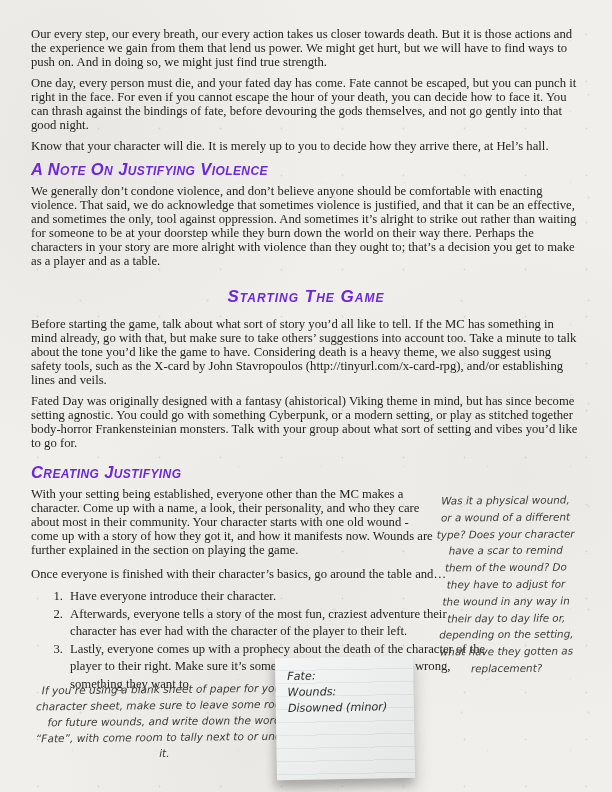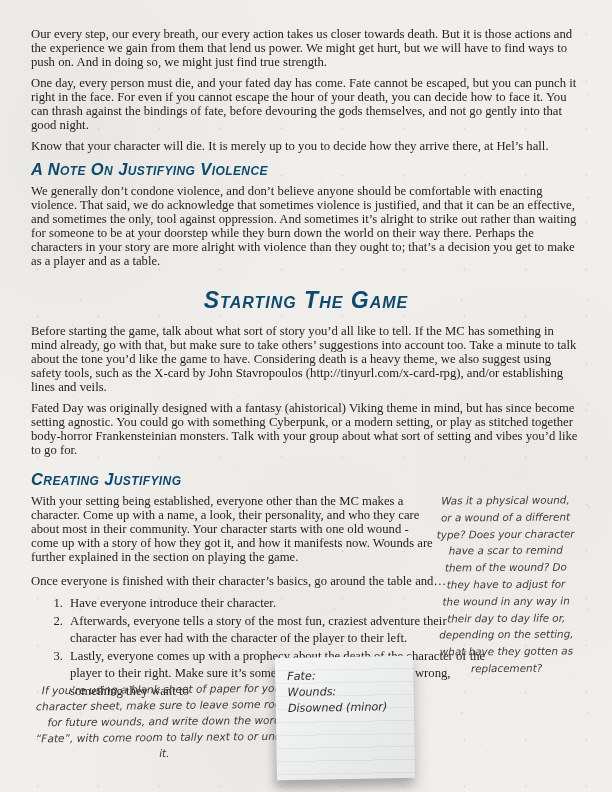--- a/index.html
+++ b/index.html
@@ -46,31 +46,31 @@
     text-align: left;
   }
 
   .italic { }
 
   .marker-heading {
     font-family: "Liberation Sans", sans-serif;
     font-weight: 700;
     font-style: italic;
     font-variant: small-caps;
-    color: #0c4a6e;
+    color: #6d28d9;
     letter-spacing: 0.4px;
   }
 
   h2.sub-heading {
     font-size: 16.5px;
     margin: 6px 0 5px 0;
   }
 
   h1.main-heading {
-    font-size: 23px;
+    font-size: 17px;
     text-align: center;
     margin: 19px 0 10px 0;
     letter-spacing: 1px;
   }
 
   .narrow { max-width: 404px; }
 
   .numbered-list {
     margin: 3px 0 0 17px;
     max-width: 442px;

